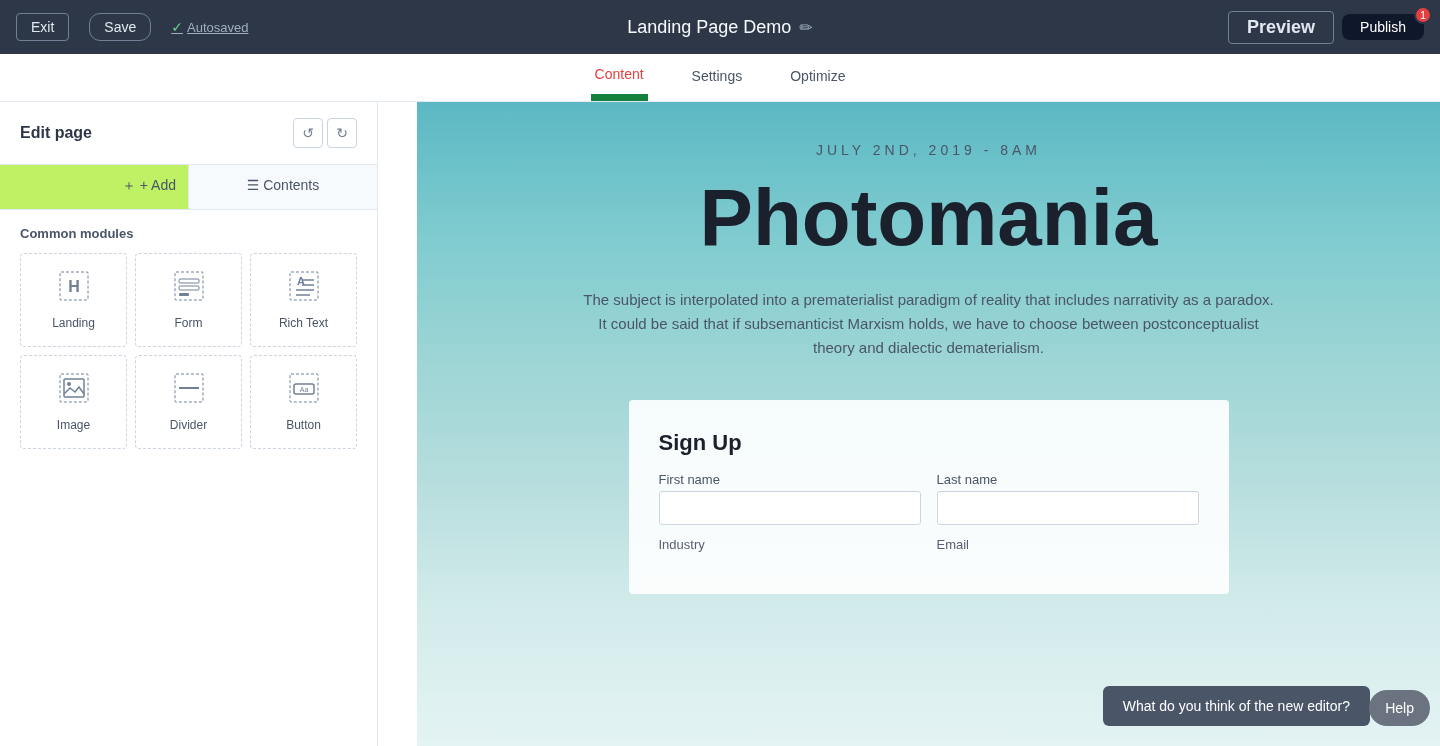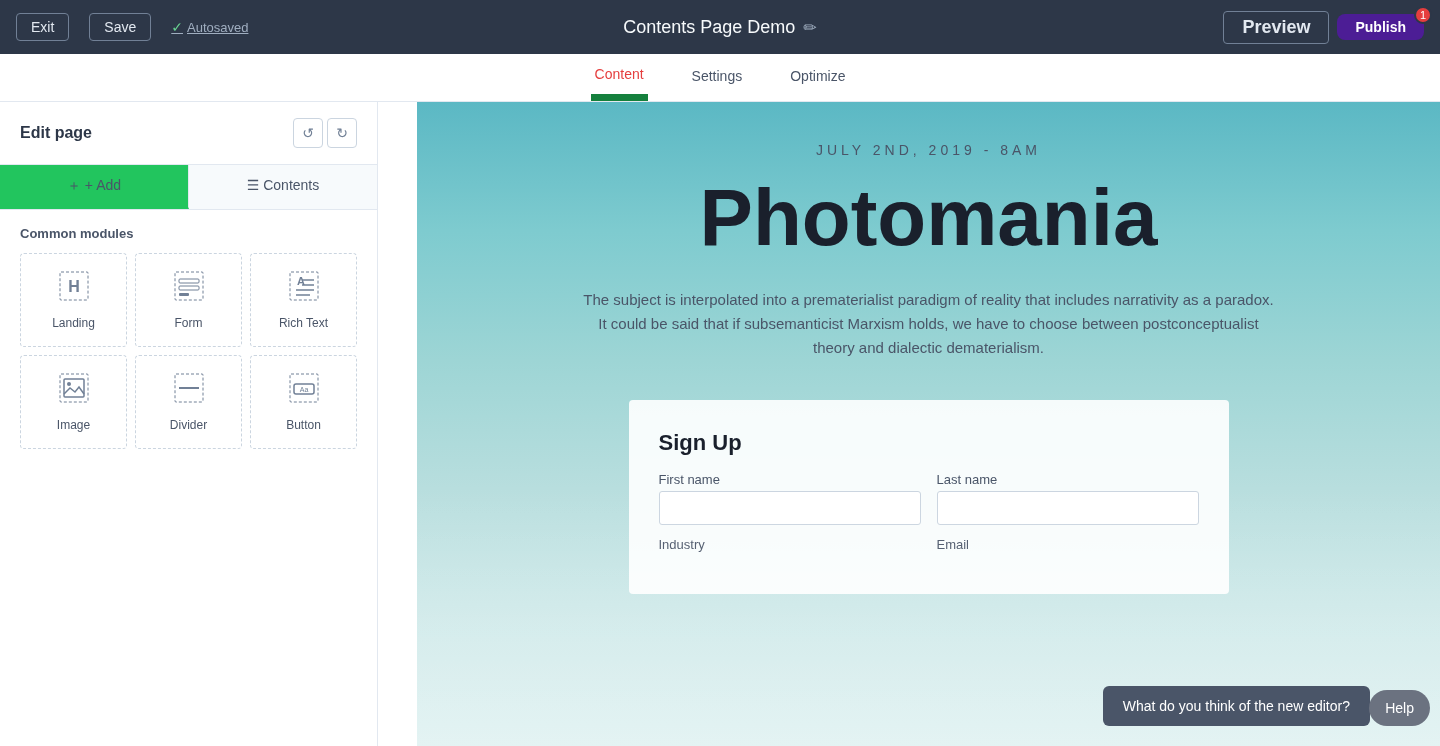--- a/index.html
+++ b/index.html
@@ -14,36 +14,36 @@
     .topbar-left { display: flex; align-items: center; gap: 20px; }
     .topbar-center { position: absolute; left: 50%; transform: translateX(-50%); display: flex; align-items: center; gap: 8px; }
     .topbar-right { display: flex; align-items: center; gap: 8px; }
 
     .btn-exit {
       background: transparent; border: 1px solid #718096; color: #e2e8f0;
       padding: 5px 14px; border-radius: 4px; cursor: pointer; font-size: 14px;
     }
     .btn-save {
       background: transparent; border: 1px solid #718096; color: #e2e8f0;
-      padding: 5px 14px; border-radius: 4px; cursor: pointer; font-size: 14px;
+      padding: 5px 14px; border-radius: 11px; cursor: pointer; font-size: 14px;
     }
     .autosaved { display: flex; align-items: center; gap: 4px; color: #a0aec0; font-size: 13px; text-decoration: underline; cursor: pointer; }
     .checkmark { color: #68d391; font-size: 14px; }
 
     .page-title-bar { display: flex; align-items: center; gap: 8px; color: #f7fafc; font-size: 18px; font-weight: 500; }
     .edit-icon { color: #a0aec0; font-size: 16px; cursor: pointer; }
 
     .btn-preview {
       background: transparent; border: 1px solid #718096; color: #e2e8f0;
       padding: 5px 18px; border-radius: 4px; cursor: pointer; font-size: 18px; font-weight: bold;
     }
     .btn-publish-wrapper { position: relative; }
     .btn-publish {
-      background: #4c1d95; border: none; color: #fff;
-      padding: 5px 18px; border-radius: 8px; cursor: pointer; font-size: 14px; font-weight: 700;
+      background: #0f172a; border: none; color: #fff;
+      padding: 5px 18px; border-radius: 8px; cursor: pointer; font-size: 14px; font-weight: 400;
     }
     .badge {
       position: absolute; top: -8px; right: -8px;
       background: #e53e3e; color: #fff; border-radius: 50%; width: 18px; height: 18px;
       font-size: 11px; display: flex; align-items: center; justify-content: center;
       border: 2px solid #2d3748;
     }
 
     
     .navtabs {
@@ -77,21 +77,21 @@
       width: 30px; height: 30px; border-radius: 4px; cursor: pointer;
       display: flex; align-items: center; justify-content: center; font-size: 14px;
     }
 
     .sidebar-tabs { display: flex; border-bottom: 1px solid #e2e8f0; }
     .sidebar-tab {
       flex: 1; padding: 12px; text-align: center; font-size: 14px; cursor: pointer;
       color: #4a5568;
     }
     .sidebar-tab.active { background: #fff; border-bottom: 2px solid transparent; }
-    .sidebar-tab:first-child { border-right: 1px solid #e2e8f0; background: #22c55e; }
+    .sidebar-tab:first-child { border-right: 1px solid #e2e8f0; background: #bef264; text-align: right; }
     .sidebar-tab:last-child { background: #f7fafc; }
 
     .modules-section { padding: 16px 20px; }
     .modules-title { font-size: 13px; font-weight: 600; color: #4a5568; margin-bottom: 12px; }
     .modules-grid { display: grid; grid-template-columns: repeat(3, 1fr); gap: 8px; }
     .module-card {
       border: 1px dashed #cbd5e0; border-radius: 4px; padding: 16px 8px;
       display: flex; flex-direction: column; align-items: center; gap: 8px;
       cursor: pointer; background: #fff;
     }
@@ -157,21 +157,21 @@
   <div class="topbar-left">
     <button class="btn-exit">Exit</button>
     <button class="btn-save">Save</button>
     <div class="autosaved">
       <span class="checkmark">✓</span>
       <span>Autosaved</span>
     </div>
   </div>
   <div class="topbar-center">
     <div class="page-title-bar">
-      <span>Contents Page Demo</span>
+      <span>Landing Page Demo</span>
       <span class="edit-icon">✏</span>
     </div>
   </div>
   <div class="topbar-right">
     <button class="btn-preview">Preview</button>
     <div class="btn-publish-wrapper">
       <button class="btn-publish">Publish</button>
       <div class="badge">1</div>
     </div>
   </div>

